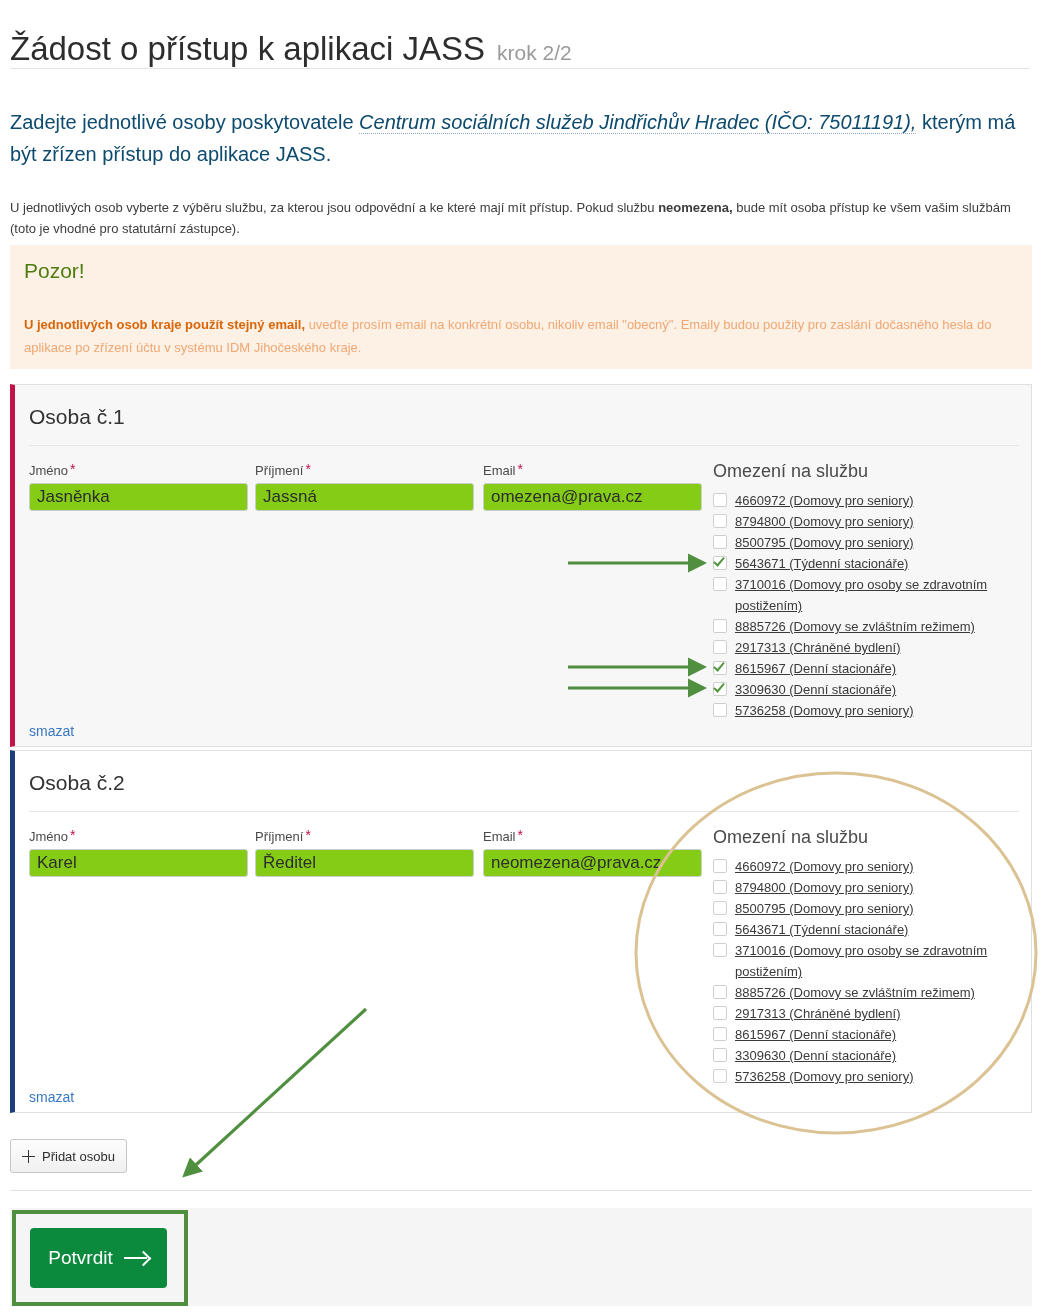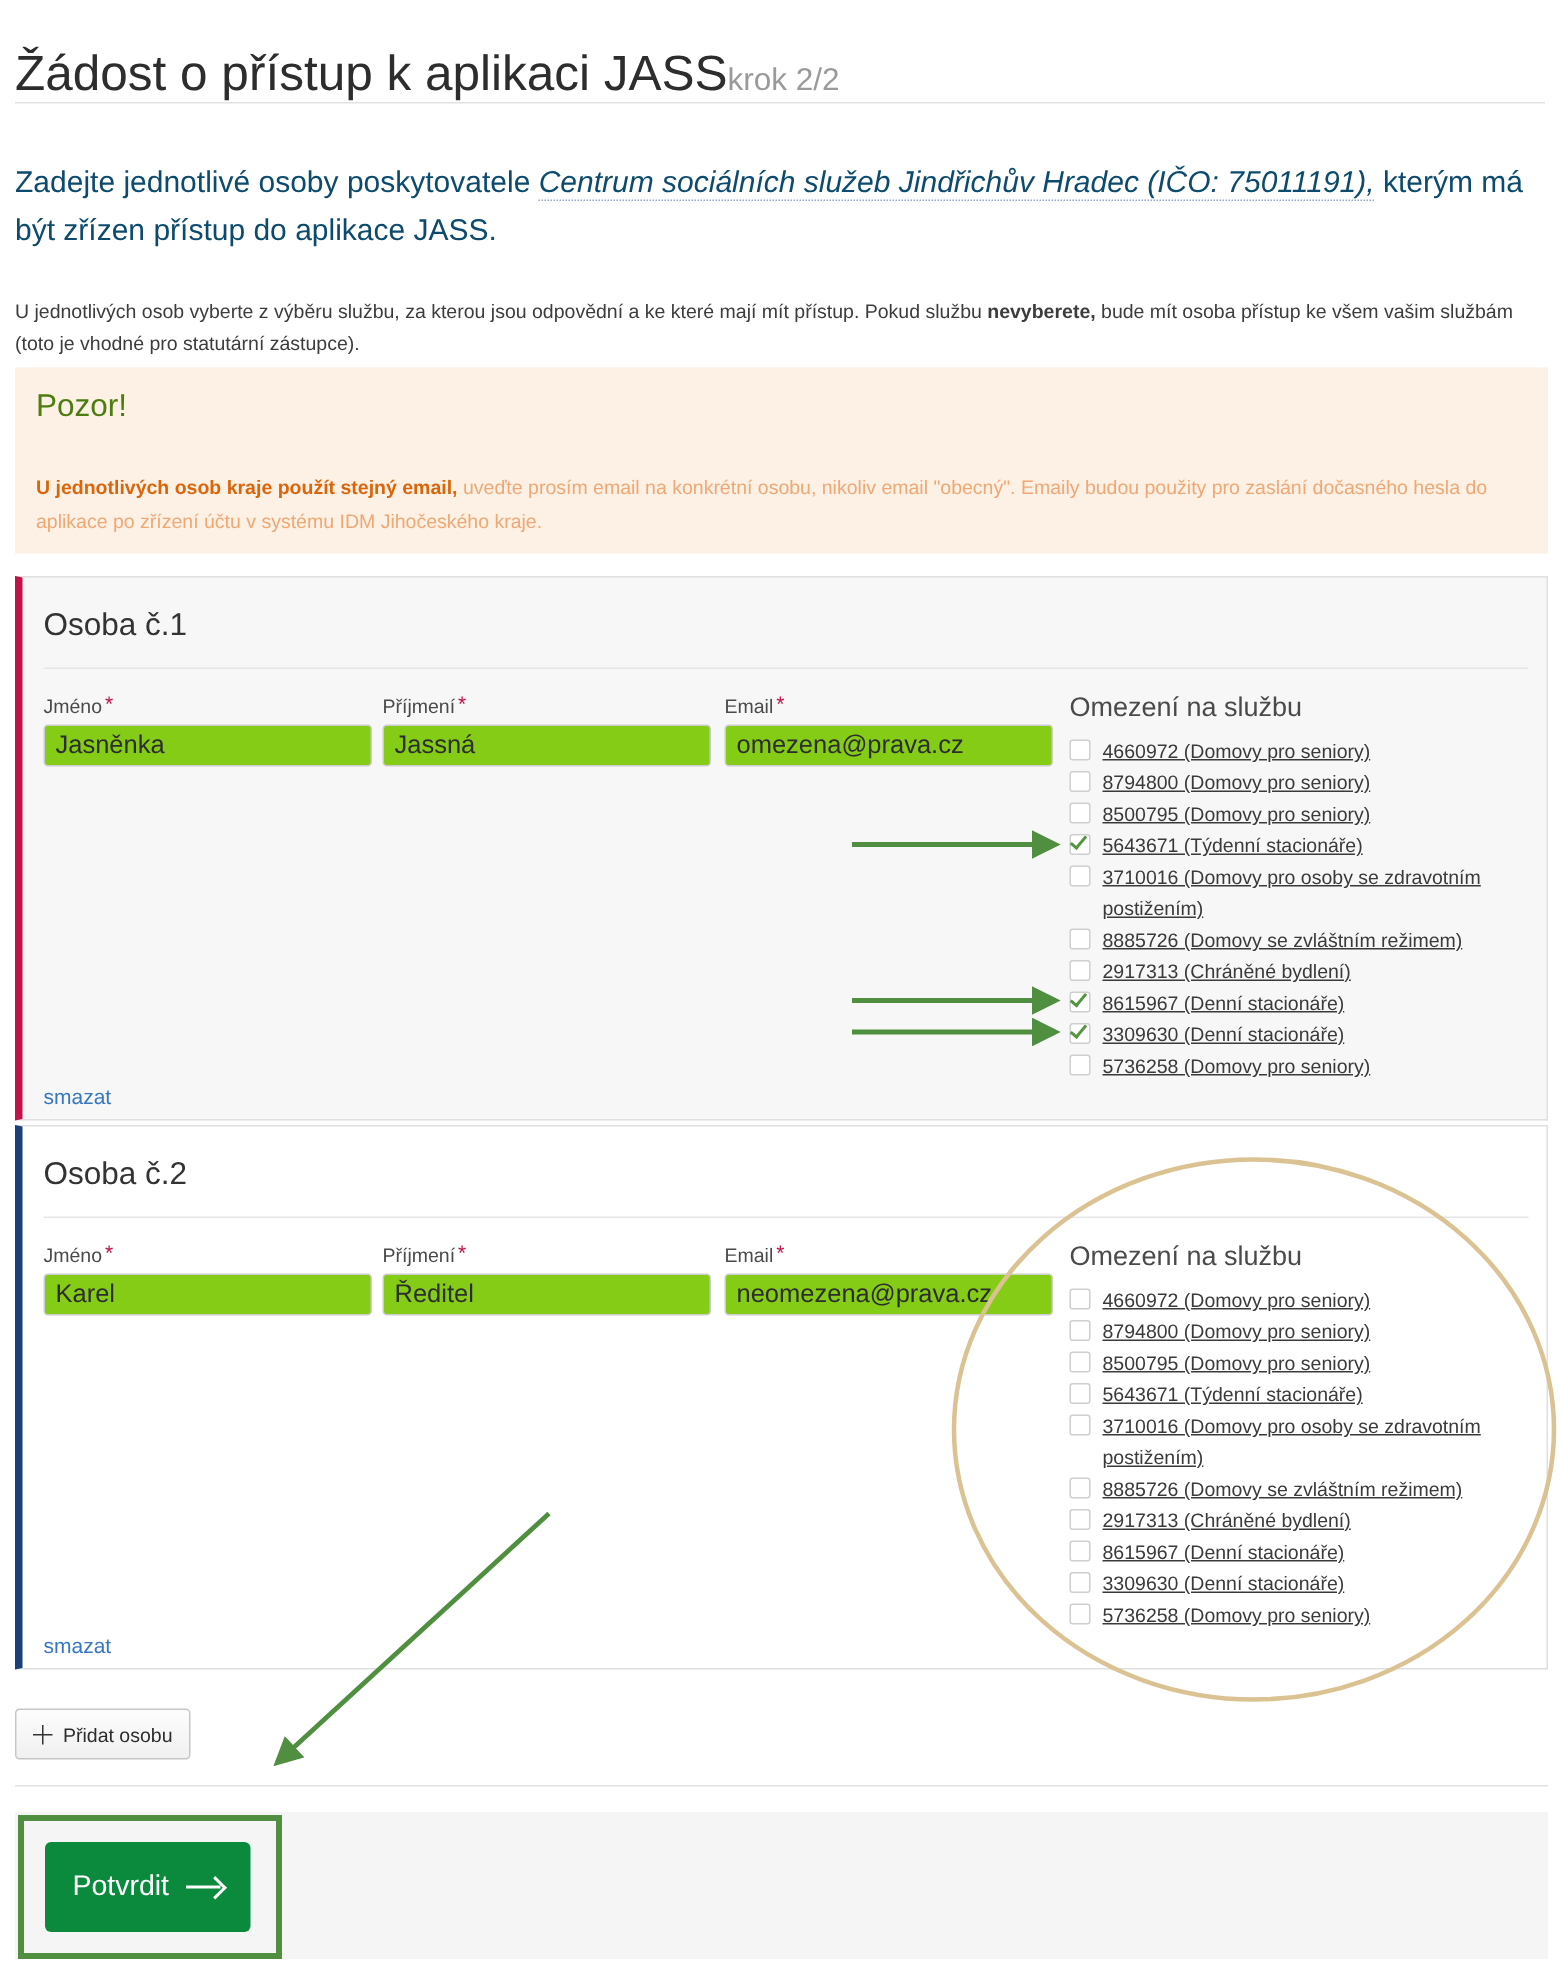--- a/index.html
+++ b/index.html
@@ -22,21 +22,21 @@
     position: absolute;
     left: 10px; top: 8px;
     font-size: 33px;
     font-weight: 400;
     color: #2d2d2d;
     white-space: nowrap;
   }
   .page-title .step {
     font-size: 21px;
     color: #9a9a9a;
-    margin-left: 0;
+    margin-left: 12px;
   }
   .title-rule {
     position: absolute;
     left: 10px; top: 68px;
     width: 1020px; height: 1px;
     background: #e2e2e2;
   }
 
   
   .intro {
@@ -294,21 +294,21 @@
   <h1 class="page-title">
     <span>Žádost o přístup k aplikaci JASS</span><span class="step">krok 2/2</span>
   </h1>
   <div class="title-rule"></div>
 
   <p class="intro">
     <span>Zadejte jednotlivé osoby poskytovatele </span><span class="provider">Centrum sociálních služeb Jindřichův Hradec (IČO: 75011191),</span><span> kterým má být zřízen přístup do aplikace JASS.</span>
   </p>
 
   <p class="note">
-    <span>U jednotlivých osob vyberte z výběru službu, za kterou jsou odpovědní a ke které mají mít přístup. Pokud službu </span><b>nevyberete,</b><span> bude mít osoba přístup ke všem vašim službám (toto je vhodné pro statutární zástupce).</span>
+    <span>U jednotlivých osob vyberte z výběru službu, za kterou jsou odpovědní a ke které mají mít přístup. Pokud službu </span><b>neomezena,</b><span> bude mít osoba přístup ke všem vašim službám (toto je vhodné pro statutární zástupce).</span>
   </p>
 
   <section class="warn">
     <div class="warn-title">Pozor!</div>
     <div class="warn-body">
       <b>U jednotlivých osob kraje použít stejný email,</b><span> uveďte prosím email na konkrétní osobu, nikoliv email "obecný". Emaily budou použity pro zaslání dočasného hesla do aplikace po zřízení účtu v systému IDM Jihočeského kraje.</span>
     </div>
   </section>
 
   <section class="person p1">

